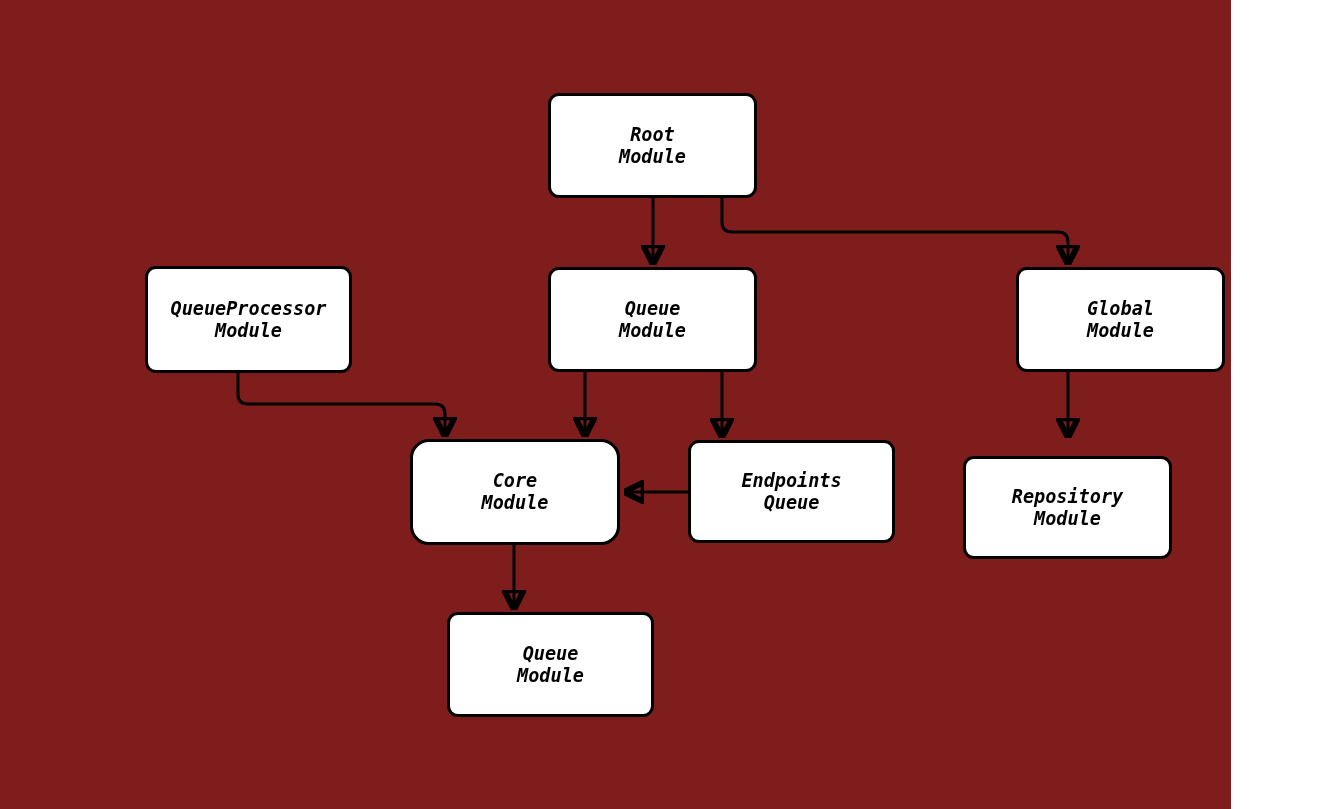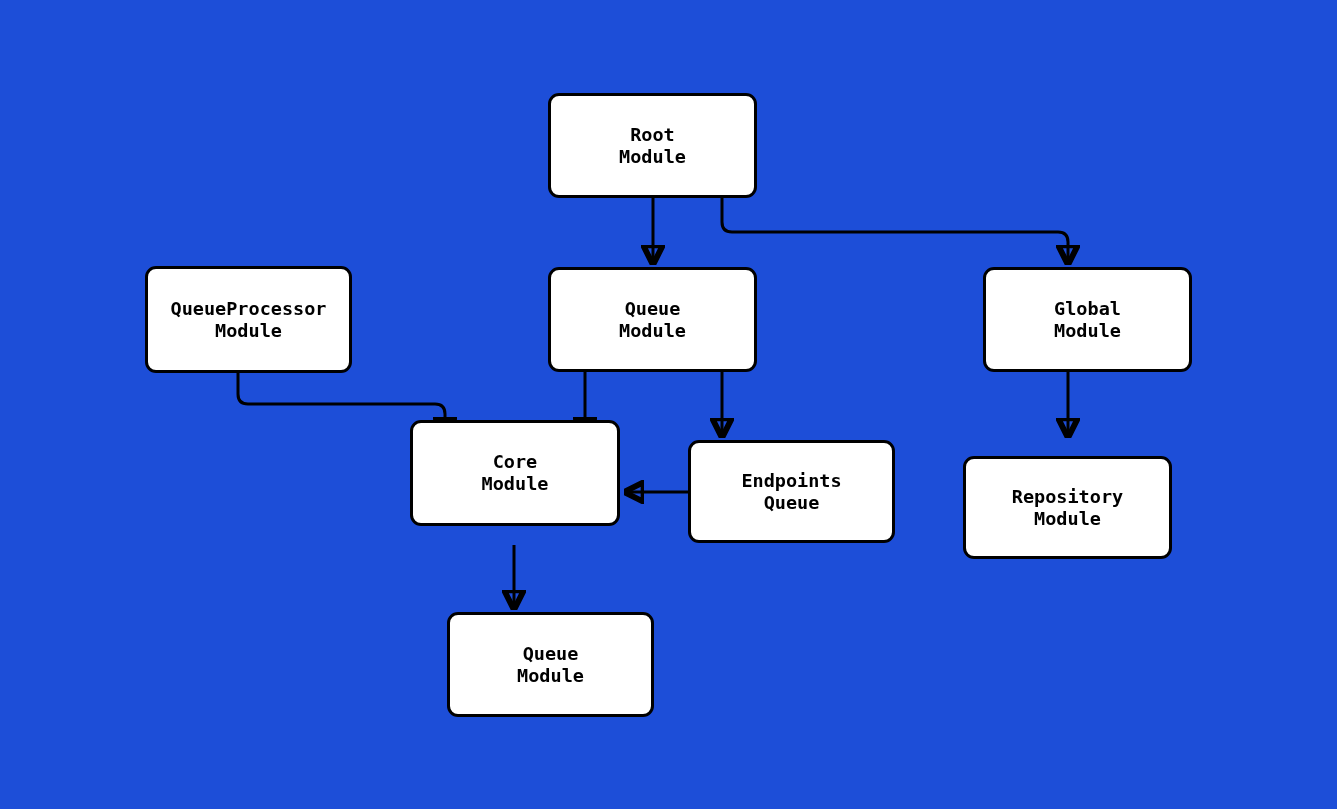--- a/index.html
+++ b/index.html
@@ -2,25 +2,26 @@
 <html><head>
 <meta charset="utf-8">
 <style>
   html, body {
     margin: 0;
     padding: 0;
     background: #ffffff;
   }
   .canvas {
     position: relative;
-    width: 1337px;
+    width: 1231px;
     height: 809px;
-    background: #1d4ed8;
+    background: #7f1d1d;
     overflow: hidden;
     font-family: "DejaVu Sans Mono", "Liberation Mono", monospace;
+    font-style: italic;
   }
   .edges {
     position: absolute;
     left: 0;
     top: 0;
     width: 1337px;
     height: 809px;
   }
   .edges path {
     stroke: #000000;
@@ -75,26 +76,26 @@
   <div class="node" style="left:145px; top:266px; width:207px; height:107px;">
     <span class="label">QueueProcessor
 Module</span>
   </div>
 
   <div class="node" style="left:548px; top:267px; width:209px; height:105px;">
     <span class="label">Queue
 Module</span>
   </div>
 
-  <div class="node" style="left:983px; top:267px; width:209px; height:105px;">
+  <div class="node" style="left:1016px; top:267px; width:209px; height:105px;">
     <span class="label">Global
 Module</span>
   </div>
 
-  <div class="node" style="left:410px; top:420px; width:210px; height:106px;">
+  <div class="node" style="left:410px; top:439px; width:210px; height:106px;border-radius:19px;">
     <span class="label">Core
 Module</span>
   </div>
 
   <div class="node" style="left:688px; top:440px; width:207px; height:103px;">
     <span class="label">Endpoints
 Queue</span>
   </div>
 
   <div class="node" style="left:963px; top:440px; width:209px; height:103px;margin-top:16px;">

